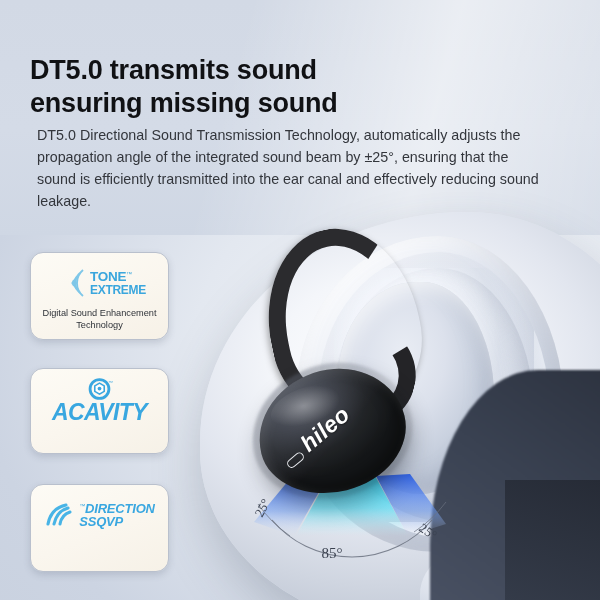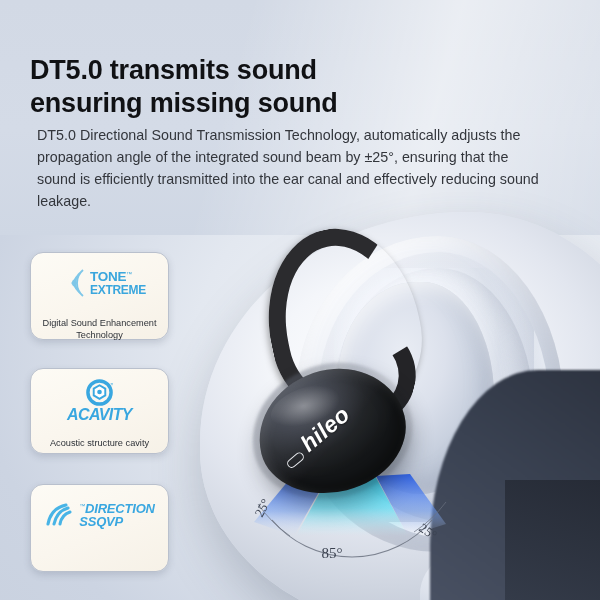--- a/index.html
+++ b/index.html
@@ -164,28 +164,28 @@
     border-radius:13px;
     box-shadow:0 3px 7px rgba(80,90,110,.20);
     padding:9px 7px 8px;
     text-align:center;
   }
   .badge.b1{ top:252px; height:88px; }
   .badge.b2{ top:368px; height:86px; }
   .badge.b3{ top:484px; height:88px; }
   .badge-logo{ height:42px; display:flex; align-items:center; justify-content:center; gap:3px; }
   .badge-cap{
-    font-size:9.2px; line-height:1.35; color:#2e3238; margin-top:13px;
+    font-size:9.2px; line-height:1.35; color:#2e3238; margin-top:3px;
   }
   .logo-text{ text-align:left; line-height:1.02; }
   .logo-l1{ font-size:13.5px; font-weight:700; color:#3aa6dd; letter-spacing:-.3px; }
   .logo-l2{ font-size:12px; font-weight:700; color:#3aa6dd; letter-spacing:-.3px; }
   .tm{ font-size:6px; vertical-align:super; font-weight:400; }
   .acavity-word{
-    font-size:16px; font-weight:700; font-style:italic; color:#39a7e0;
+    font-size:23px; font-weight:700; font-style:italic; color:#39a7e0;
     letter-spacing:-.6px; line-height:1;
   }
   .dir-text{ text-align:left; line-height:1.0; }
   .dir-l1,.dir-l2{ font-size:13px; font-weight:700; color:#39a7e0; font-style:italic; letter-spacing:-.2px; }
 </style>
 </head>
 <body>
 
 <div class="stage">
 
@@ -261,21 +261,20 @@
   <div class="badge b2">
     <div class="badge-logo" style="flex-direction:column;gap:1px;height:46px">
       <svg width="27" height="27" viewBox="0 0 28 28">
         <circle cx="14" cy="14" r="12" fill="none" stroke="#39a7e0" stroke-width="3.6"></circle>
         <polygon points="14,6.5 20,10 20,17 14,20.5 8,17 8,10" fill="#fff" stroke="#39a7e0" stroke-width="2"></polygon>
         <circle cx="14" cy="13.5" r="2.4" fill="#39a7e0"></circle>
         <text x="25" y="8" font-family="Liberation Sans, sans-serif" font-size="6" fill="#39a7e0">™</text>
       </svg>
       <div class="acavity-word">ACAVITY</div>
     </div>
-    <div class="badge-cap">Acoustic structure cavity</div>
   </div>
 
   <div class="badge b3">
     <div class="badge-logo">
       <svg width="32" height="30" viewBox="0 0 32 30">
         <g fill="none" stroke="#48b4e6" stroke-width="3.1" stroke-linecap="round">
           <path d="M4,24 C6,13 13,7 22,5"></path>
           <path d="M10,24 C12,15 17,10 24,8"></path>
           <path d="M16,24 C17,18 20,14 26,12"></path>
         </g>

